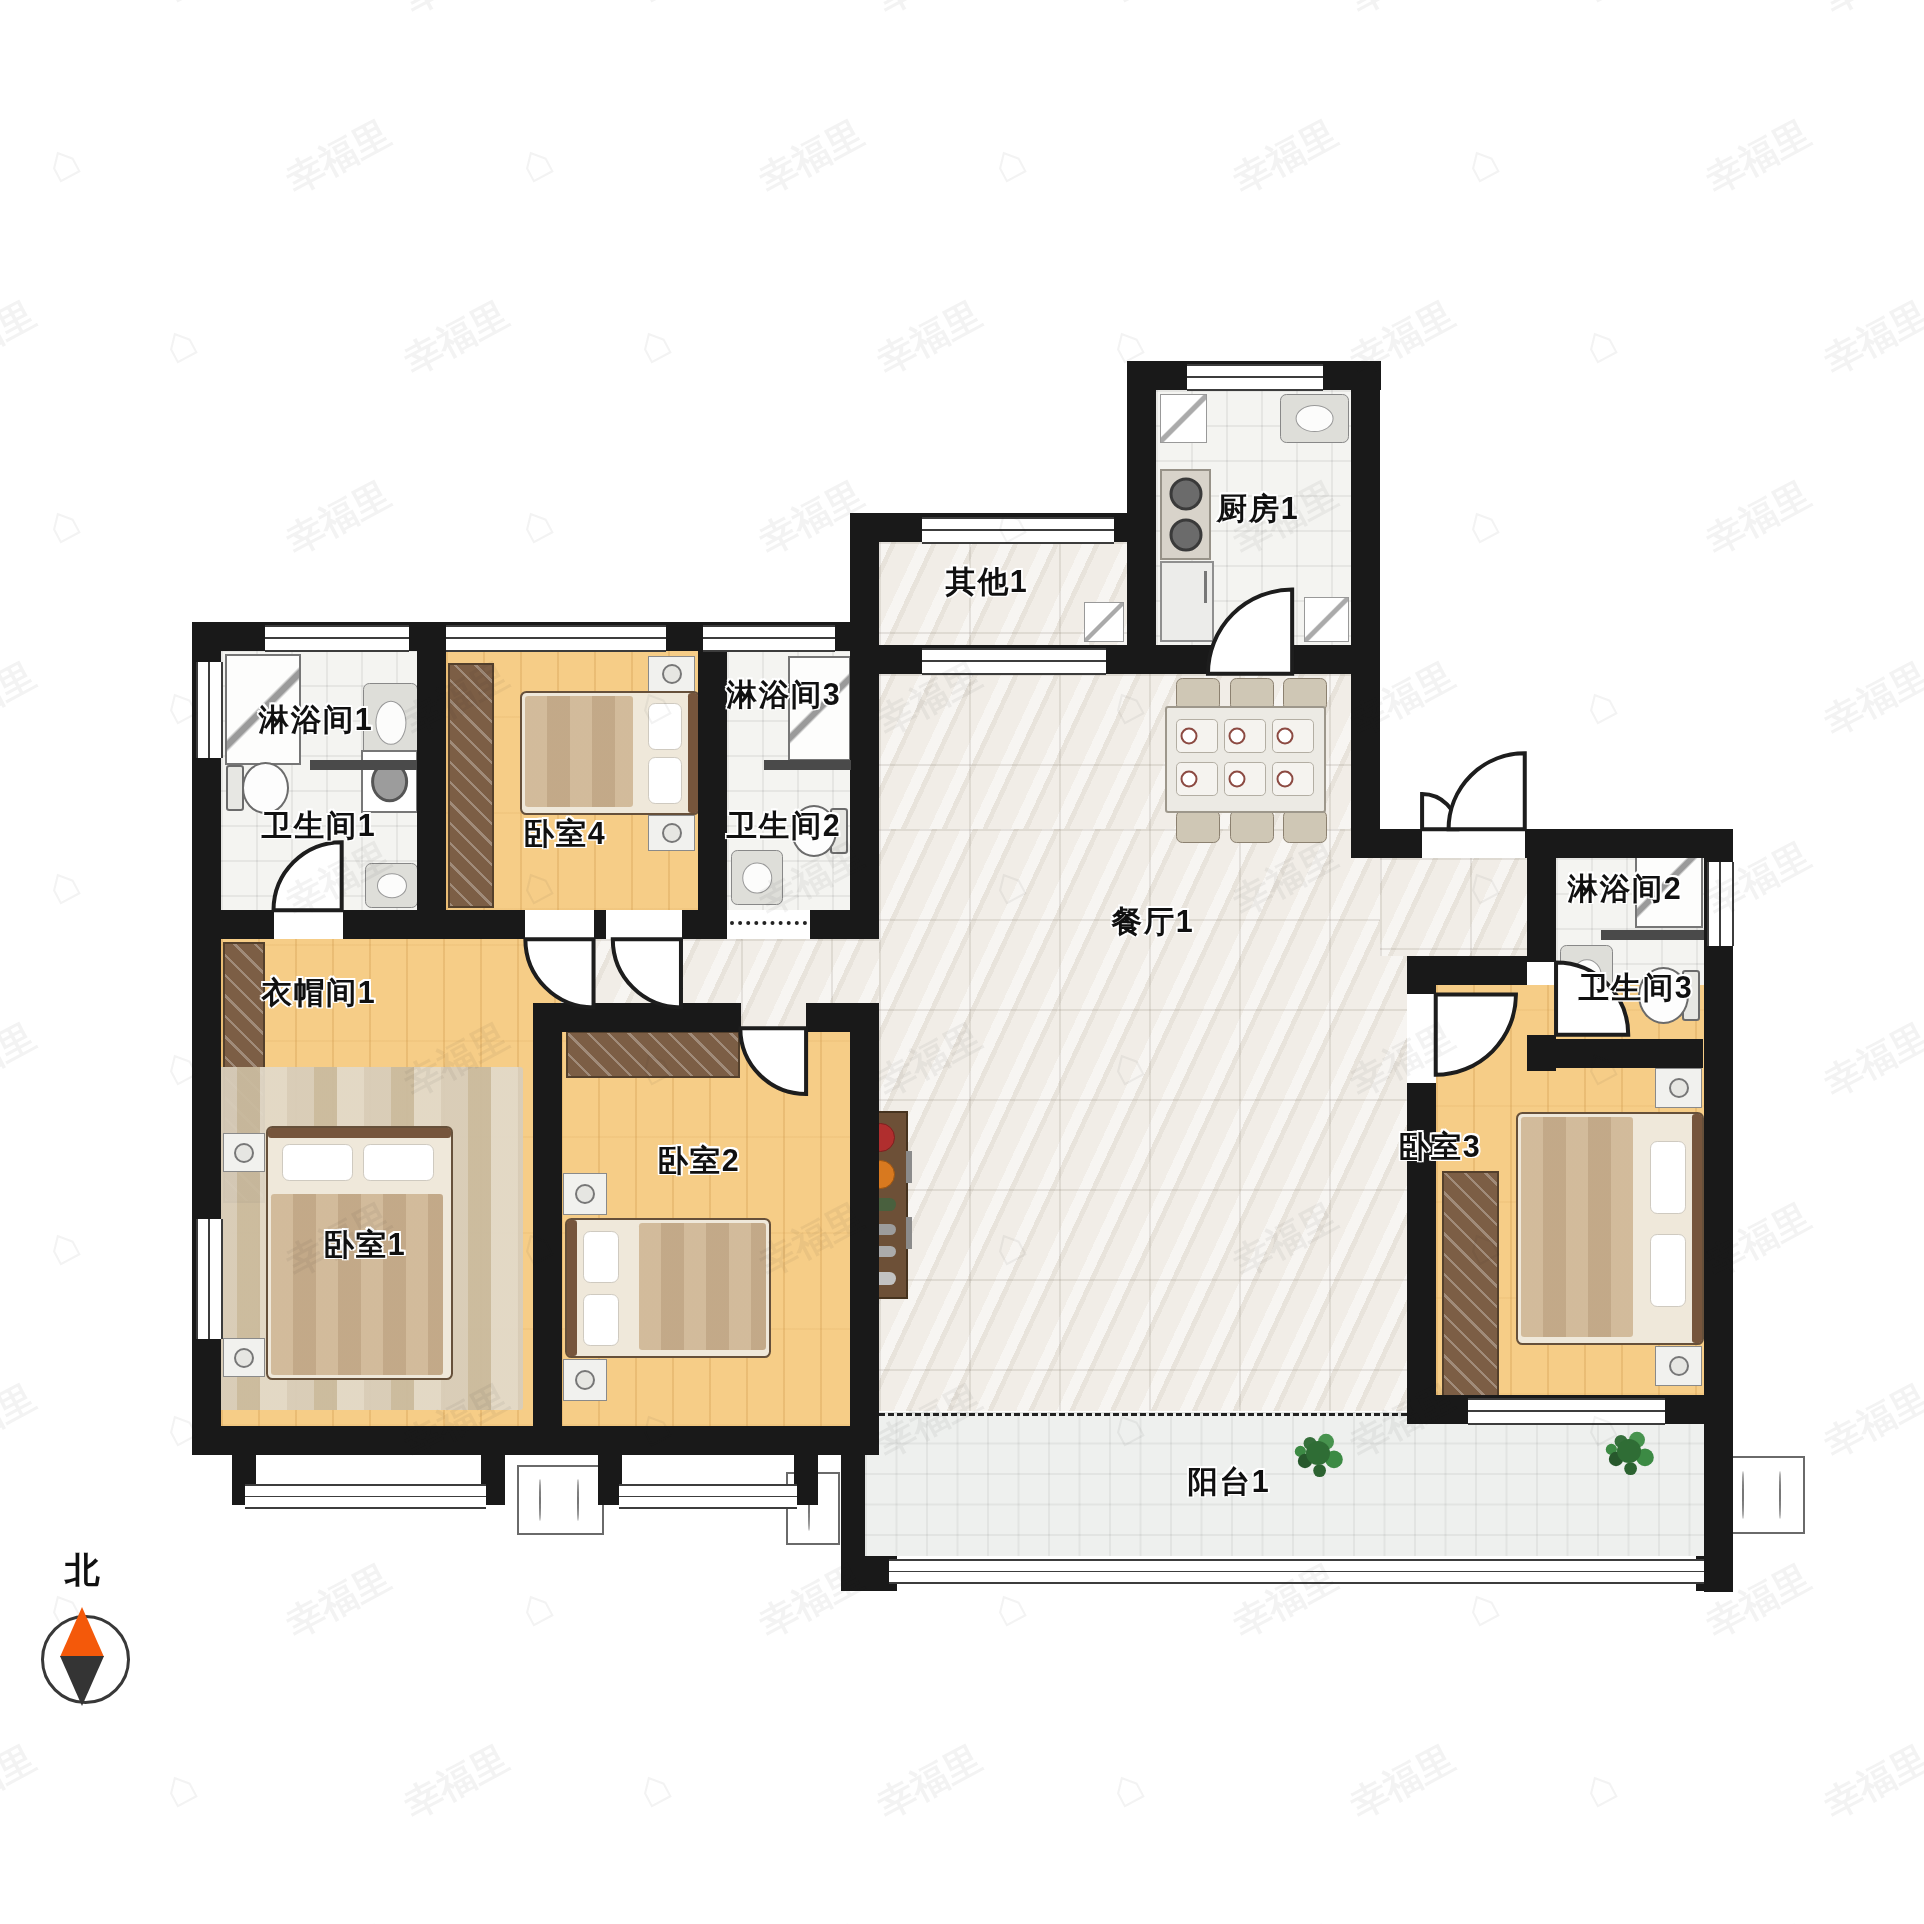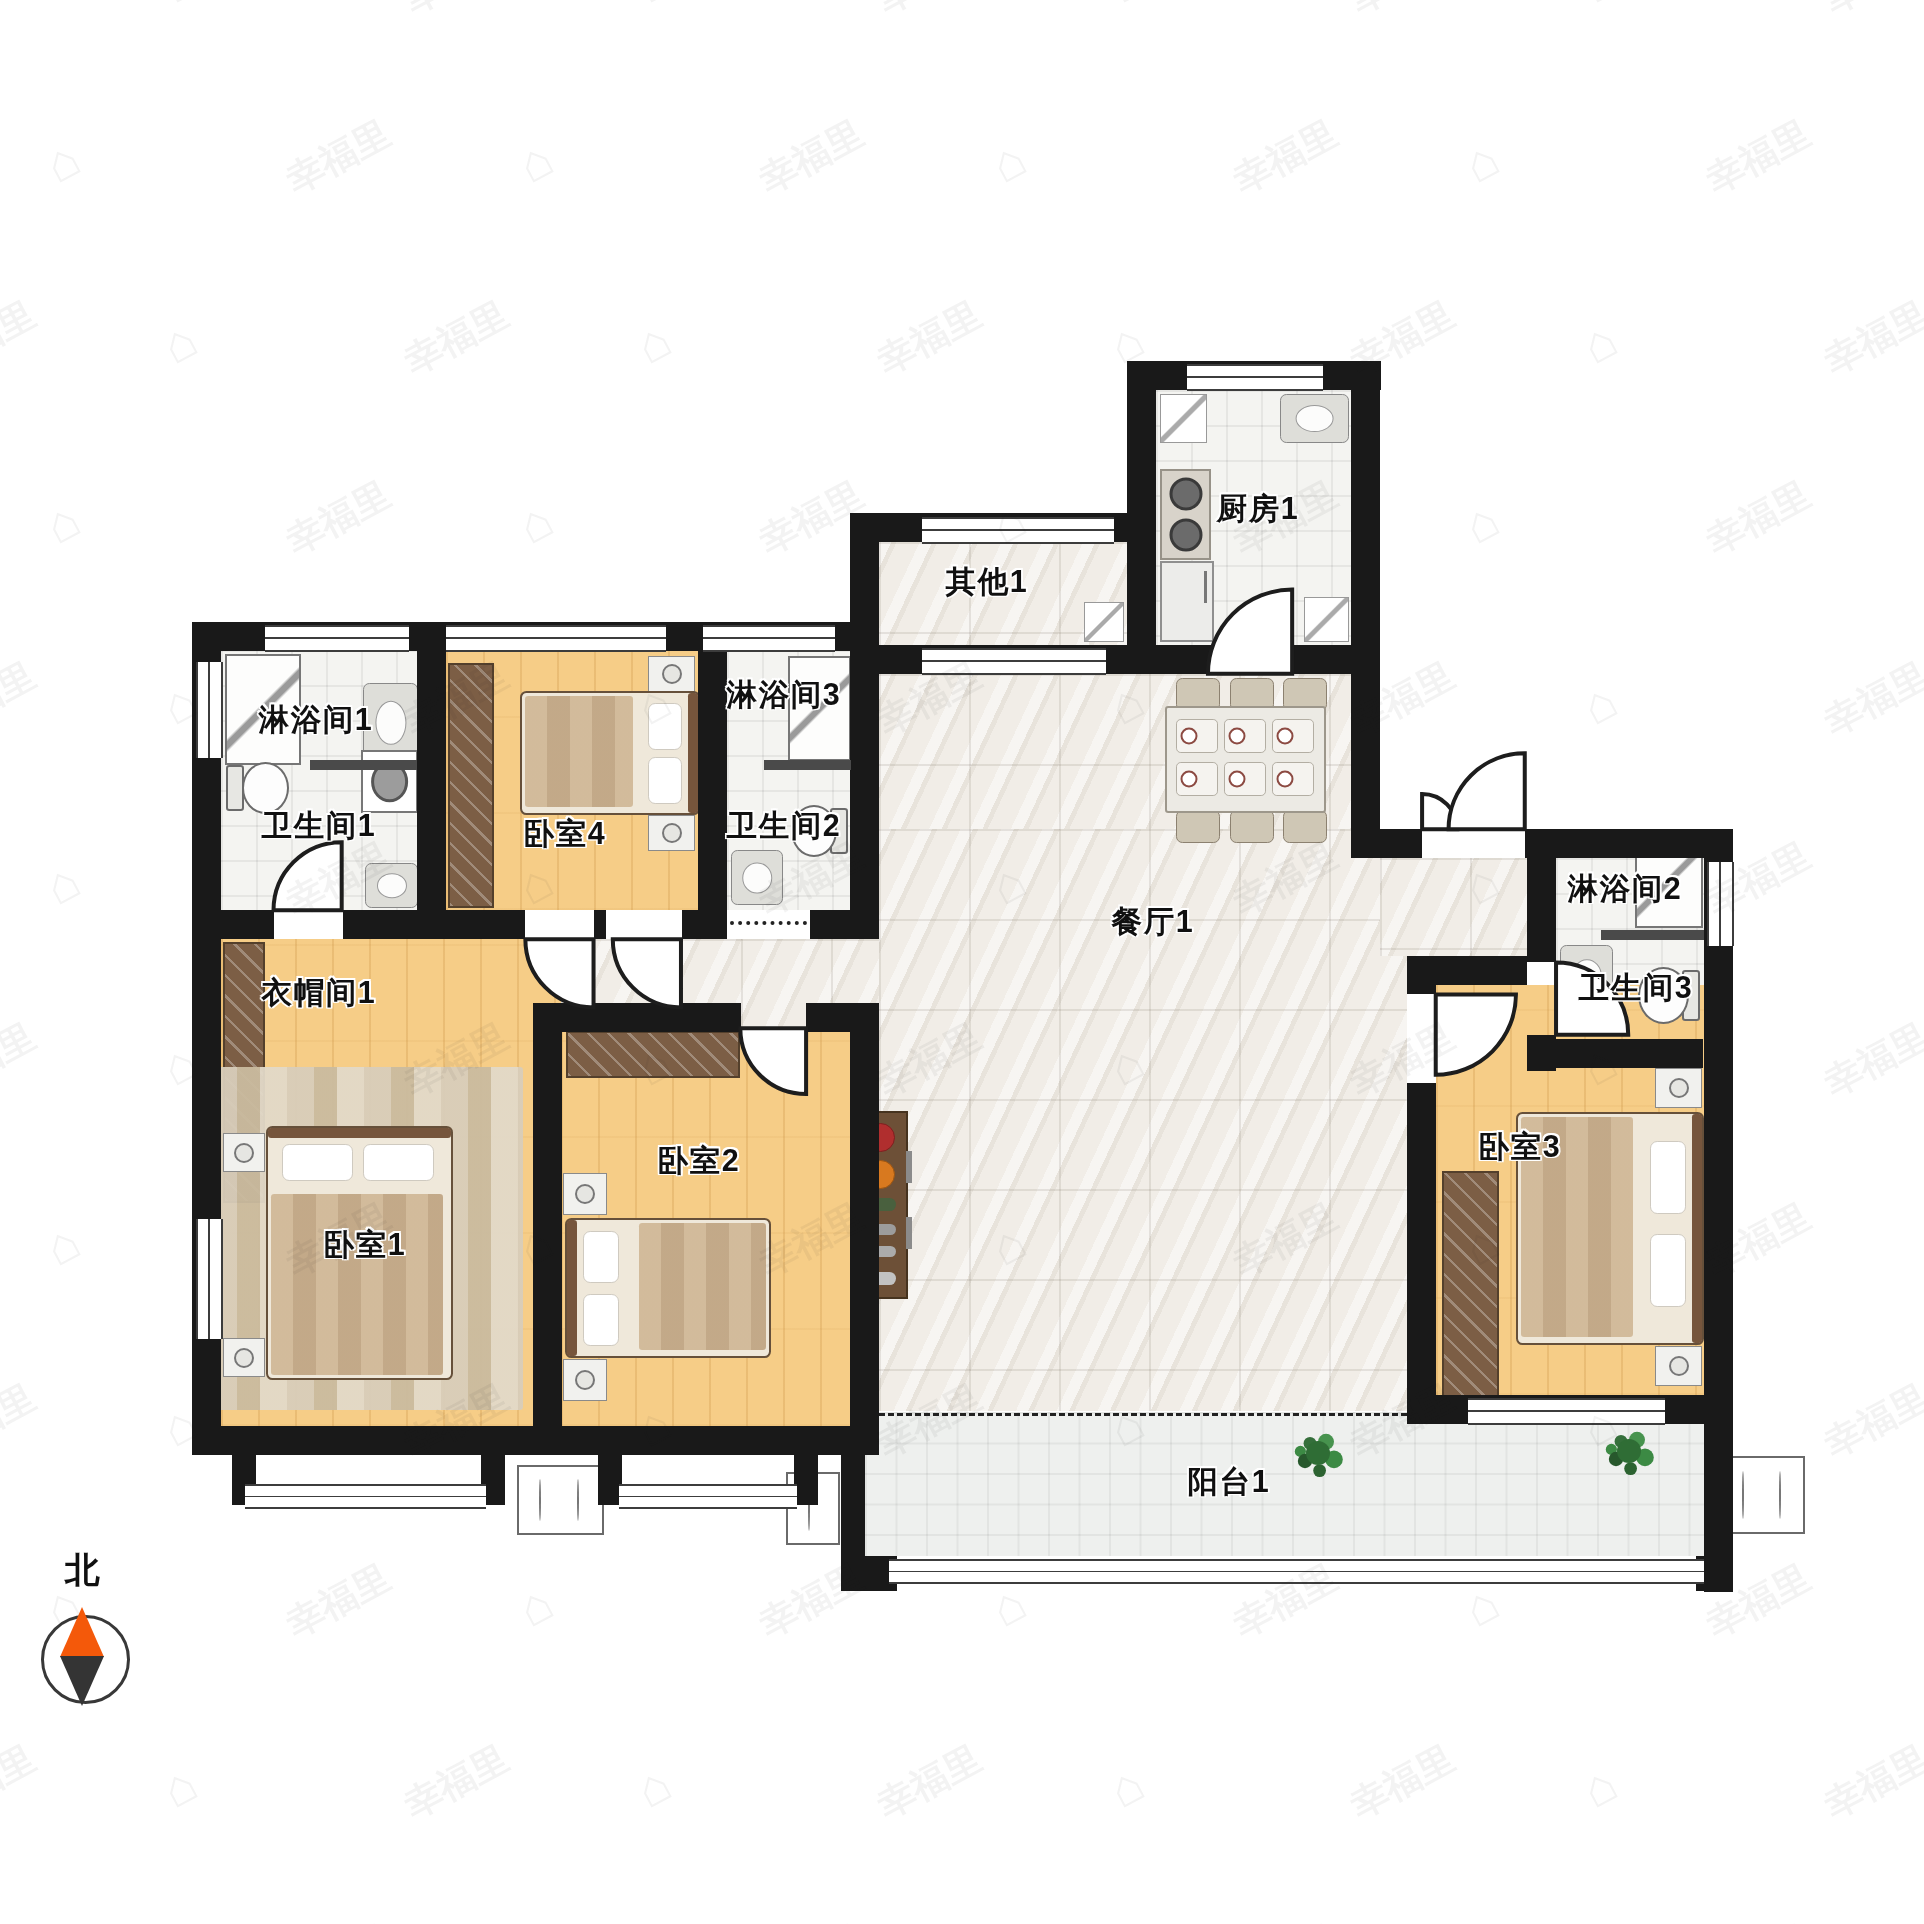--- a/index.html
+++ b/index.html
@@ -297,21 +297,21 @@
   <div class="lbl" style="left:784px;top:695px;">淋浴间3</div>
   <div class="lbl" style="left:784px;top:826px;">卫生间2</div>
   <div class="lbl" style="left:987px;top:582px;">其他1</div>
   <div class="lbl" style="left:1258px;top:509px;">厨房1</div>
   <div class="lbl" style="left:1153px;top:922px;">餐厅1</div>
   <div class="lbl" style="left:319px;top:993px;">衣帽间1</div>
   <div class="lbl" style="left:365px;top:1245px;">卧室1</div>
   <div class="lbl" style="left:699px;top:1161px;">卧室2</div>
   <div class="lbl" style="left:1625px;top:889px;">淋浴间2</div>
   <div class="lbl" style="left:1636px;top:988px;">卫生间3</div>
-  <div class="lbl" style="left:1520px;top:1147px;">卧室3</div>
+  <div class="lbl" style="left:1440px;top:1147px;">卧室3</div>
   <div class="lbl" style="left:1219px;top:1482px;margin-left:10px;">阳台1</div>
 
   <div class="lbl" style="left:83px;top:1570px;font-size:35px;">北</div>
   <div style="position:absolute;left:0;top:0;">
     <div class="compass-circle" style="left:41px;top:1615px;width:83px;height:83px;"></div>
     <div class="tri" style="left:60px;top:1607px;border-left:22.5px solid transparent;border-right:22.5px solid transparent;border-bottom:50px solid #f4590a;"></div>
     <div class="tri" style="left:60px;top:1656px;border-left:22.5px solid transparent;border-right:22.5px solid transparent;border-top:50px solid #343434;"></div>
   </div>
 
 </div>

